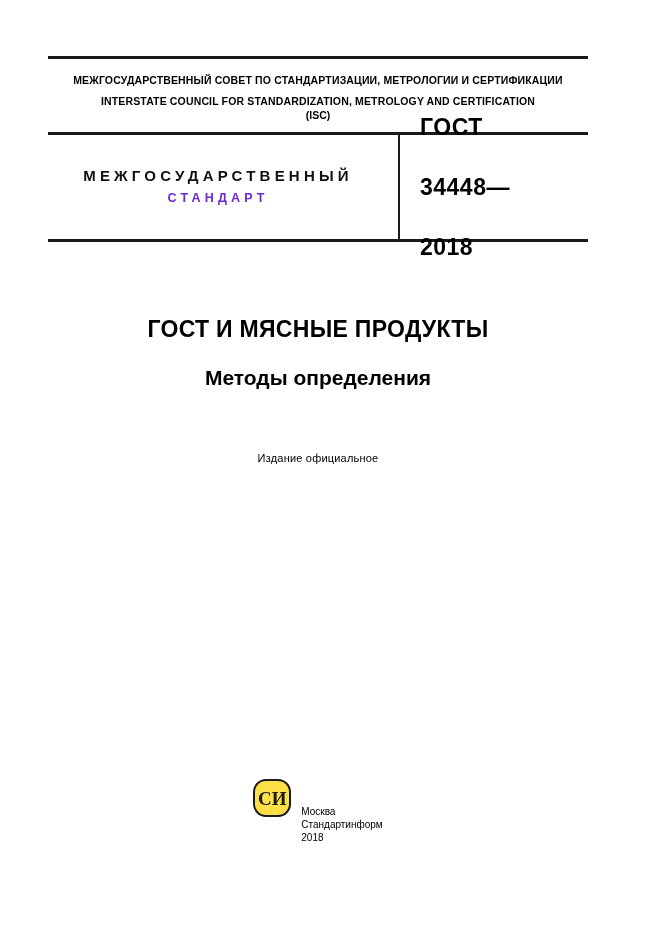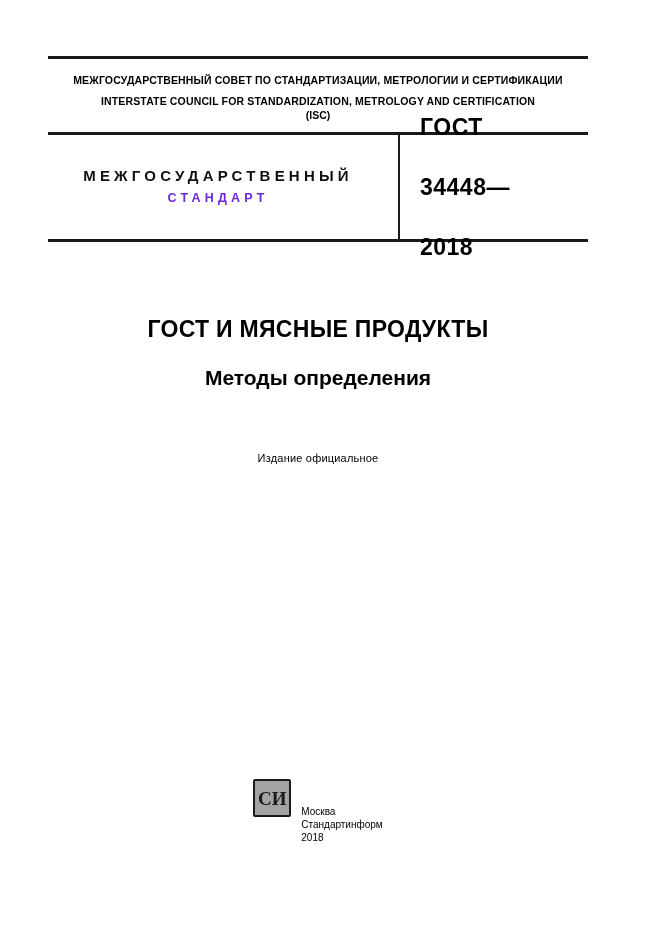--- a/index.html
+++ b/index.html
@@ -156,26 +156,26 @@
     width: 540px;
     display: flex;
     justify-content: center;
     align-items: flex-start;
   }
 
   .logo-box {
     width: 34px;
     height: 34px;
     border: 2px solid #1a1a1a;
-    border-radius: 2px;
+    border-radius: 13px;
     display: flex;
     align-items: center;
     justify-content: center;
     margin-right: 10px;
-    background: #a3a3a3;
+    background: #fde047;
   }
 
   .logo-glyph {
     font-size: 19px;
     font-weight: bold;
     font-family: "Liberation Serif", serif;
     line-height: 19px;
     color: #1a1a1a;
   }
 

